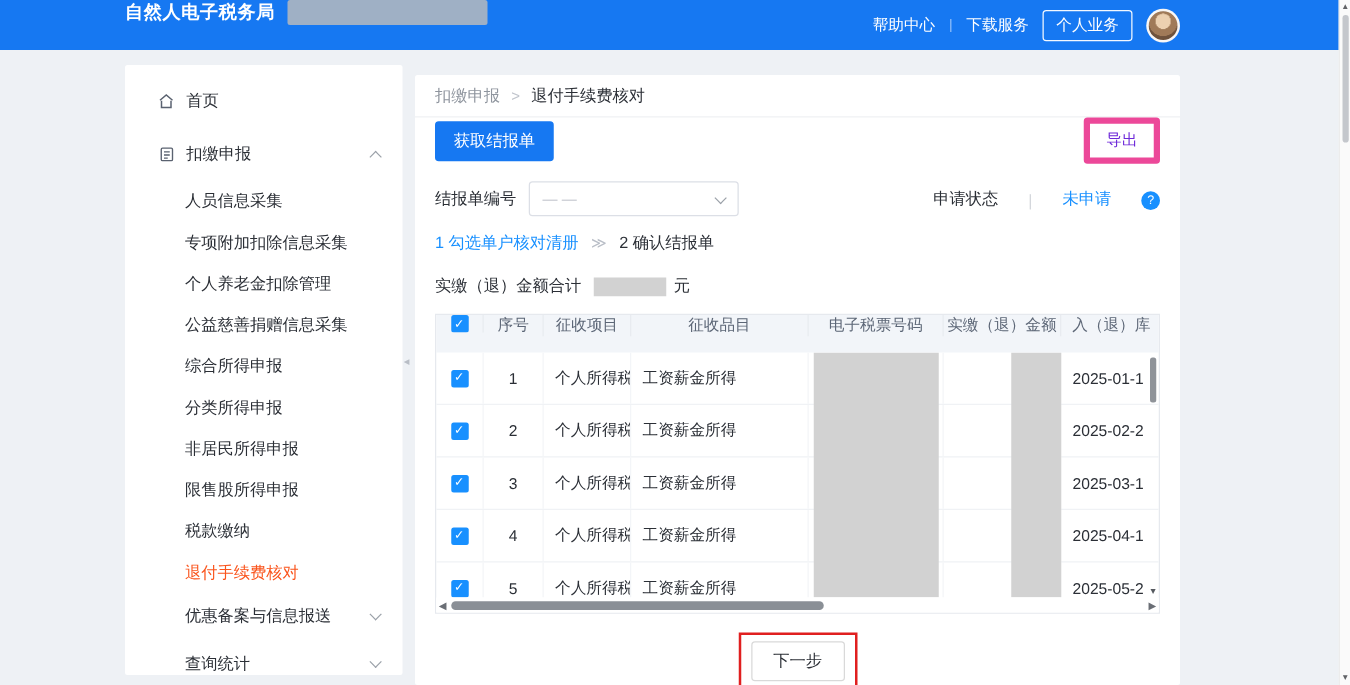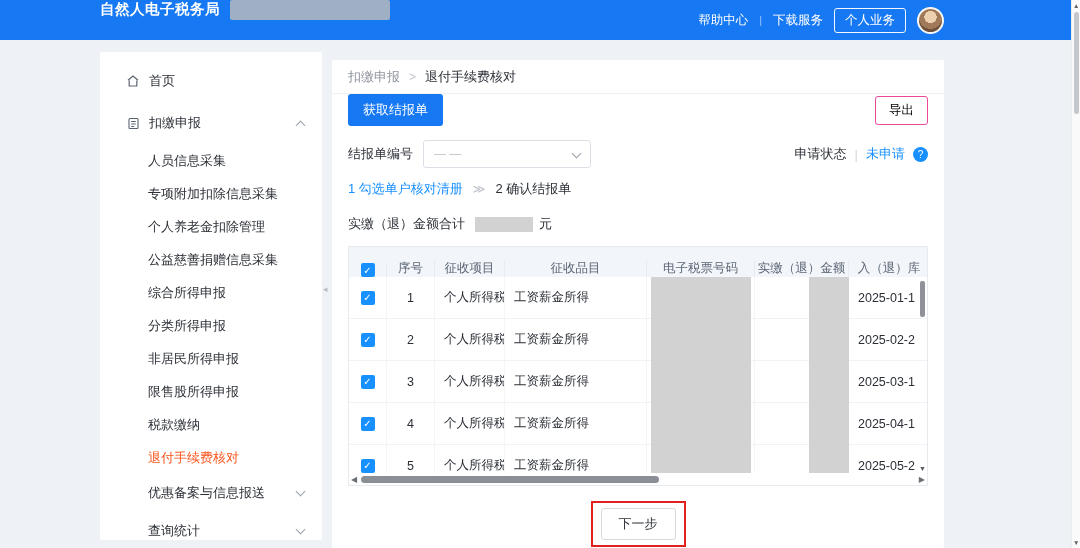--- a/index.html
+++ b/index.html
@@ -37,42 +37,42 @@
   .collapse-handle{position:absolute;left:-9px;top:224px;font-size:9px;color:#b9bec6;cursor:pointer}
   .collapse-handle::after{content:"◂"}
   .bc{height:34px;display:flex;align-items:center;padding:0 16px;font-size:13px;border-bottom:1px solid #f0f1f3}
   .bc-parent{color:#8f959e;cursor:pointer}
   .bc-sep{margin:0 9px;color:#c0c4cc;font-size:12px}
   .bc-cur{color:#2b2f36}
   .content{padding:0 16px;position:relative}
 
   .toolbar{display:flex;align-items:center}
   .btn-primary{background:var(--header-blue,#1678f2);color:#fff;border:none;border-radius:3px;padding:7px 15px;font-size:13px;cursor:pointer}
-  .btn-export{margin-left:auto;background:#fff;border:1px solid #ec4899;border-radius:3px;color:#000000;padding:5px 13px;font-size:12.5px;cursor:pointer}
+  .btn-export{margin-left:auto;background:#fff;border:5px solid #ec4899;border-radius:3px;color:#6d28d9;padding:5px 13px;font-size:12.5px;cursor:pointer}
 
   .filter{margin-top:14px;display:flex;align-items:center;font-size:13px;color:#2b2f36}
   .sel{width:168px;height:28px;border:1px solid #dcdfe6;border-radius:3px;margin-left:10px;display:flex;align-items:center;padding:0 26px 0 10px;color:#c0c4cc;position:relative;cursor:pointer;font-size:12px}
   .sel .chev{position:absolute;right:10px;top:12px}
-  .filter-right{margin-left:auto;display:flex;align-items:center;gap:8px}
+  .filter-right{margin-left:auto;display:flex;align-items:flex-end;gap:24px}
   .f-div{color:#d4d7dc}
   .status-val{color:var(--link-blue,#1890ff)}
   .qicon{width:15px;height:15px;border-radius:50%;background:var(--link-blue,#1890ff);color:#fff;font-size:10px;display:flex;align-items:center;justify-content:center;cursor:pointer}
   .qicon::after{content:"?"}
 
   .steps{margin-top:12px;font-size:13px;display:flex;align-items:center}
   .step1{color:var(--link-blue,#1890ff);cursor:pointer}
   .step-sep{color:#b9bec7;margin:0 10px;font-size:12px}
   .step2{color:#2b2f36;cursor:pointer}
 
   .total{margin-top:17px;font-size:13px;color:#2b2f36;display:flex;align-items:center}
   .total-mask{width:58px;height:15px;background:var(--redact-gray,#d2d2d2);margin:0 6px 0 10px}
 
   
   .table{margin-top:13px;border:1px solid #e6e9ee;position:relative;width:580px}
-  .thead{display:flex;height:30px;background:#f2f5f9;align-items:flex-end;font-size:12.5px;color:#5c6676}
+  .thead{display:flex;height:30px;background:#f2f5f9;align-items:flex-start;font-size:12.5px;color:#5c6676}
   .th{display:flex;align-items:center;justify-content:center;border-right:1px solid #e8ebf0;white-space:nowrap;overflow:hidden}
   .th:last-child{border-right:none}
   .tc-check{width:38px;flex:none;display:flex;align-items:center;justify-content:center}
   .tc-no{width:48px;flex:none}
   .tc-item{width:70px;flex:none}
   .tc-cat{width:142px;flex:none}
   .tc-ticket{width:108px;flex:none}
   .tc-amount{width:94px;flex:none}
   .tc-date{width:80px;flex:none}
   .tbody{height:196px;overflow:hidden;position:relative}

